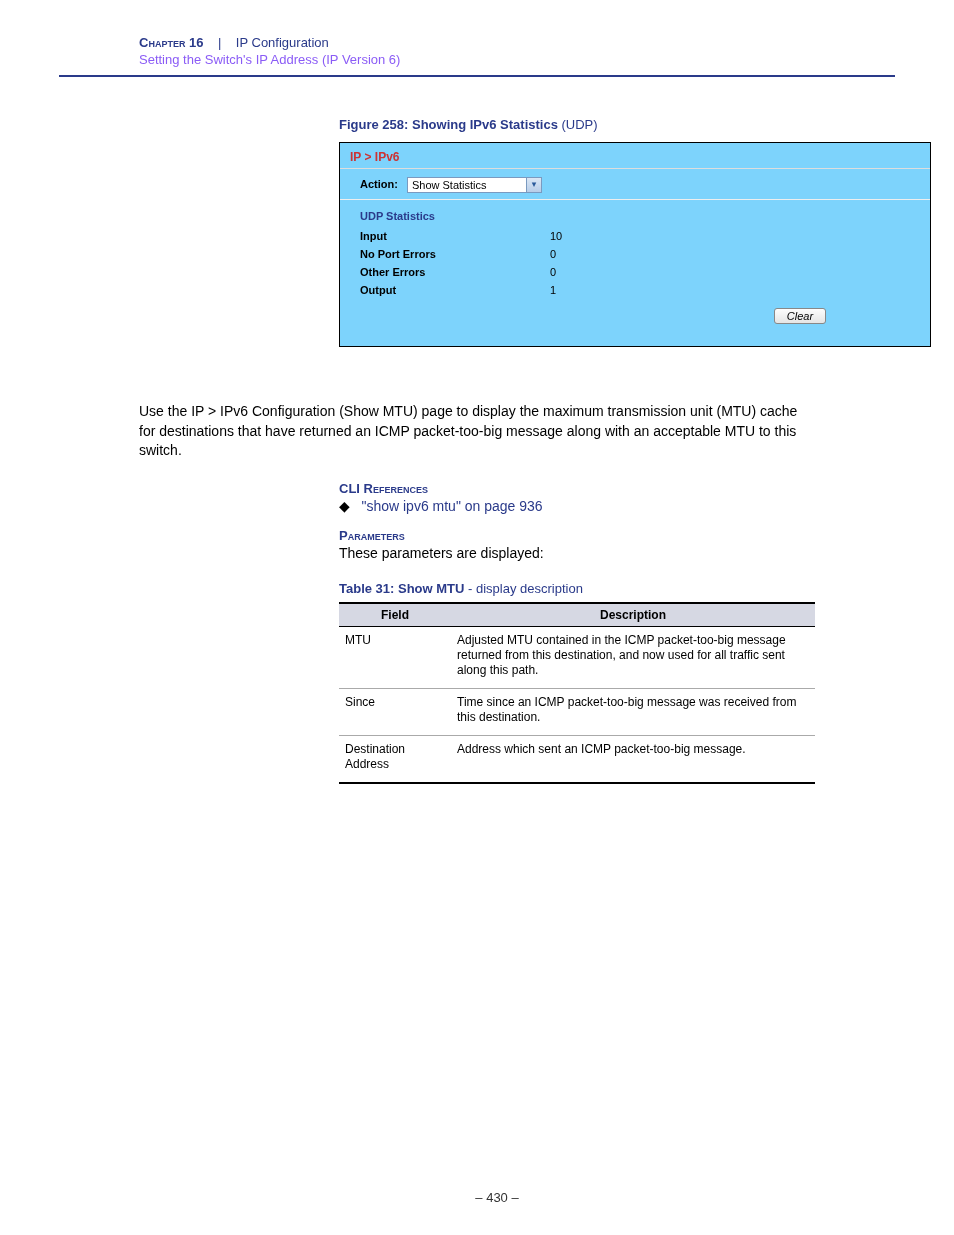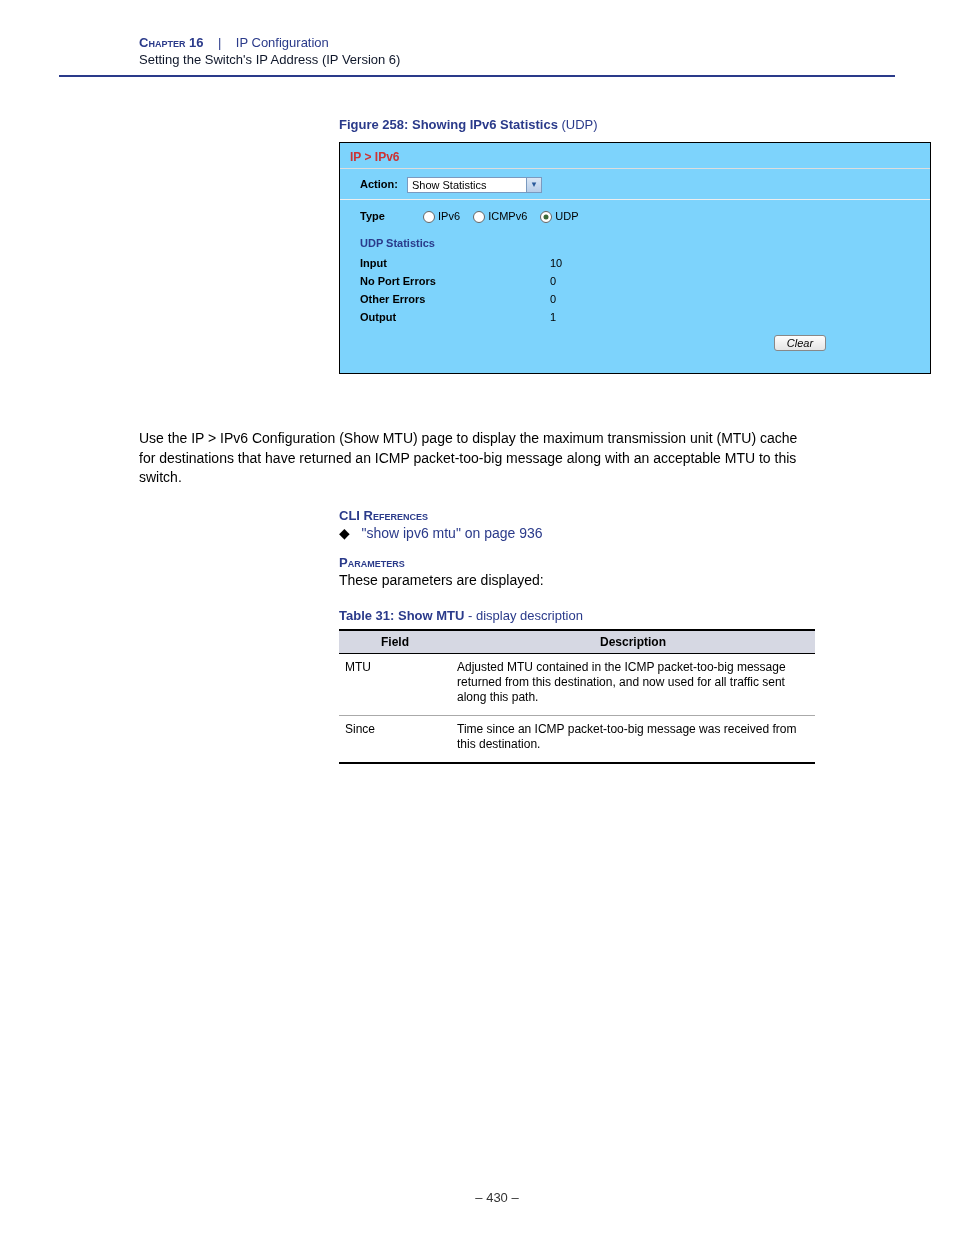--- a/index.html
+++ b/index.html
@@ -24,21 +24,21 @@
     color: #2a3a8a;
     font-size: 13px;
   }
   .header-chapter {
     font-variant: small-caps;
     font-weight: bold;
   }
   .header-sep { color: #2a3a8a; }
   .header-title { color: #2a3a8a; }
   .header-line2 {
-    color: #0f172a;
+    color: #8b5cf6;
     font-size: 13px;
     margin-top: 2px;
   }
   .content {
     padding: 40px 80px 0 80px;
   }
   .figure-caption {
     color: #2a3a8a;
     font-size: 13px;
     margin-left: 200px;
@@ -244,26 +244,20 @@
 
     <div class="screenshot-box">
       <div class="ss-header">
         <span class="ss-bc">IP &gt; IPv6</span>
       </div>
       <div class="ss-toolbar">
         <span class="ss-label">Action:</span>
         <span class="ss-select">Show Statistics</span><span class="ss-select-btn">▾</span>
       </div>
       <div class="ss-body">
-        <div class="ss-typeline">
-          <span class="ss-typelabel">Type</span>
-          <span class="ss-radio"></span><span>IPv6</span>
-          <span class="ss-radio"></span><span>ICMPv6</span>
-          <span class="ss-radio selected"></span><span>UDP</span>
-        </div>
         <div class="ss-section-title">UDP Statistics</div>
         <div class="ss-row"><span class="ss-field">Input</span><span class="ss-val">10</span></div>
         <div class="ss-row"><span class="ss-field">No Port Errors</span><span class="ss-val">0</span></div>
         <div class="ss-row"><span class="ss-field">Other Errors</span><span class="ss-val">0</span></div>
         <div class="ss-row"><span class="ss-field">Output</span><span class="ss-val">1</span></div>
         <div class="ss-footer">
           <span class="ss-btn">Clear</span>
         </div>
       </div>
     </div>
@@ -297,20 +291,24 @@
         </thead>
         <tbody>
           <tr>
             <td>MTU</td>
             <td>Adjusted MTU contained in the ICMP packet-too-big message returned from this destination, and now used for all traffic sent along this path.</td>
           </tr>
           <tr>
             <td>Since</td>
             <td>Time since an ICMP packet-too-big message was received from this destination.</td>
           </tr>
+          <tr>
+            <td>Destination Address</td>
+            <td>Address which sent an ICMP packet-too-big message.</td>
+          </tr>
         </tbody>
       </table>
     </div>
 
   </div>
 
   <div class="page-num">–  430  –</div>
 </div>
 
 </body></html>

